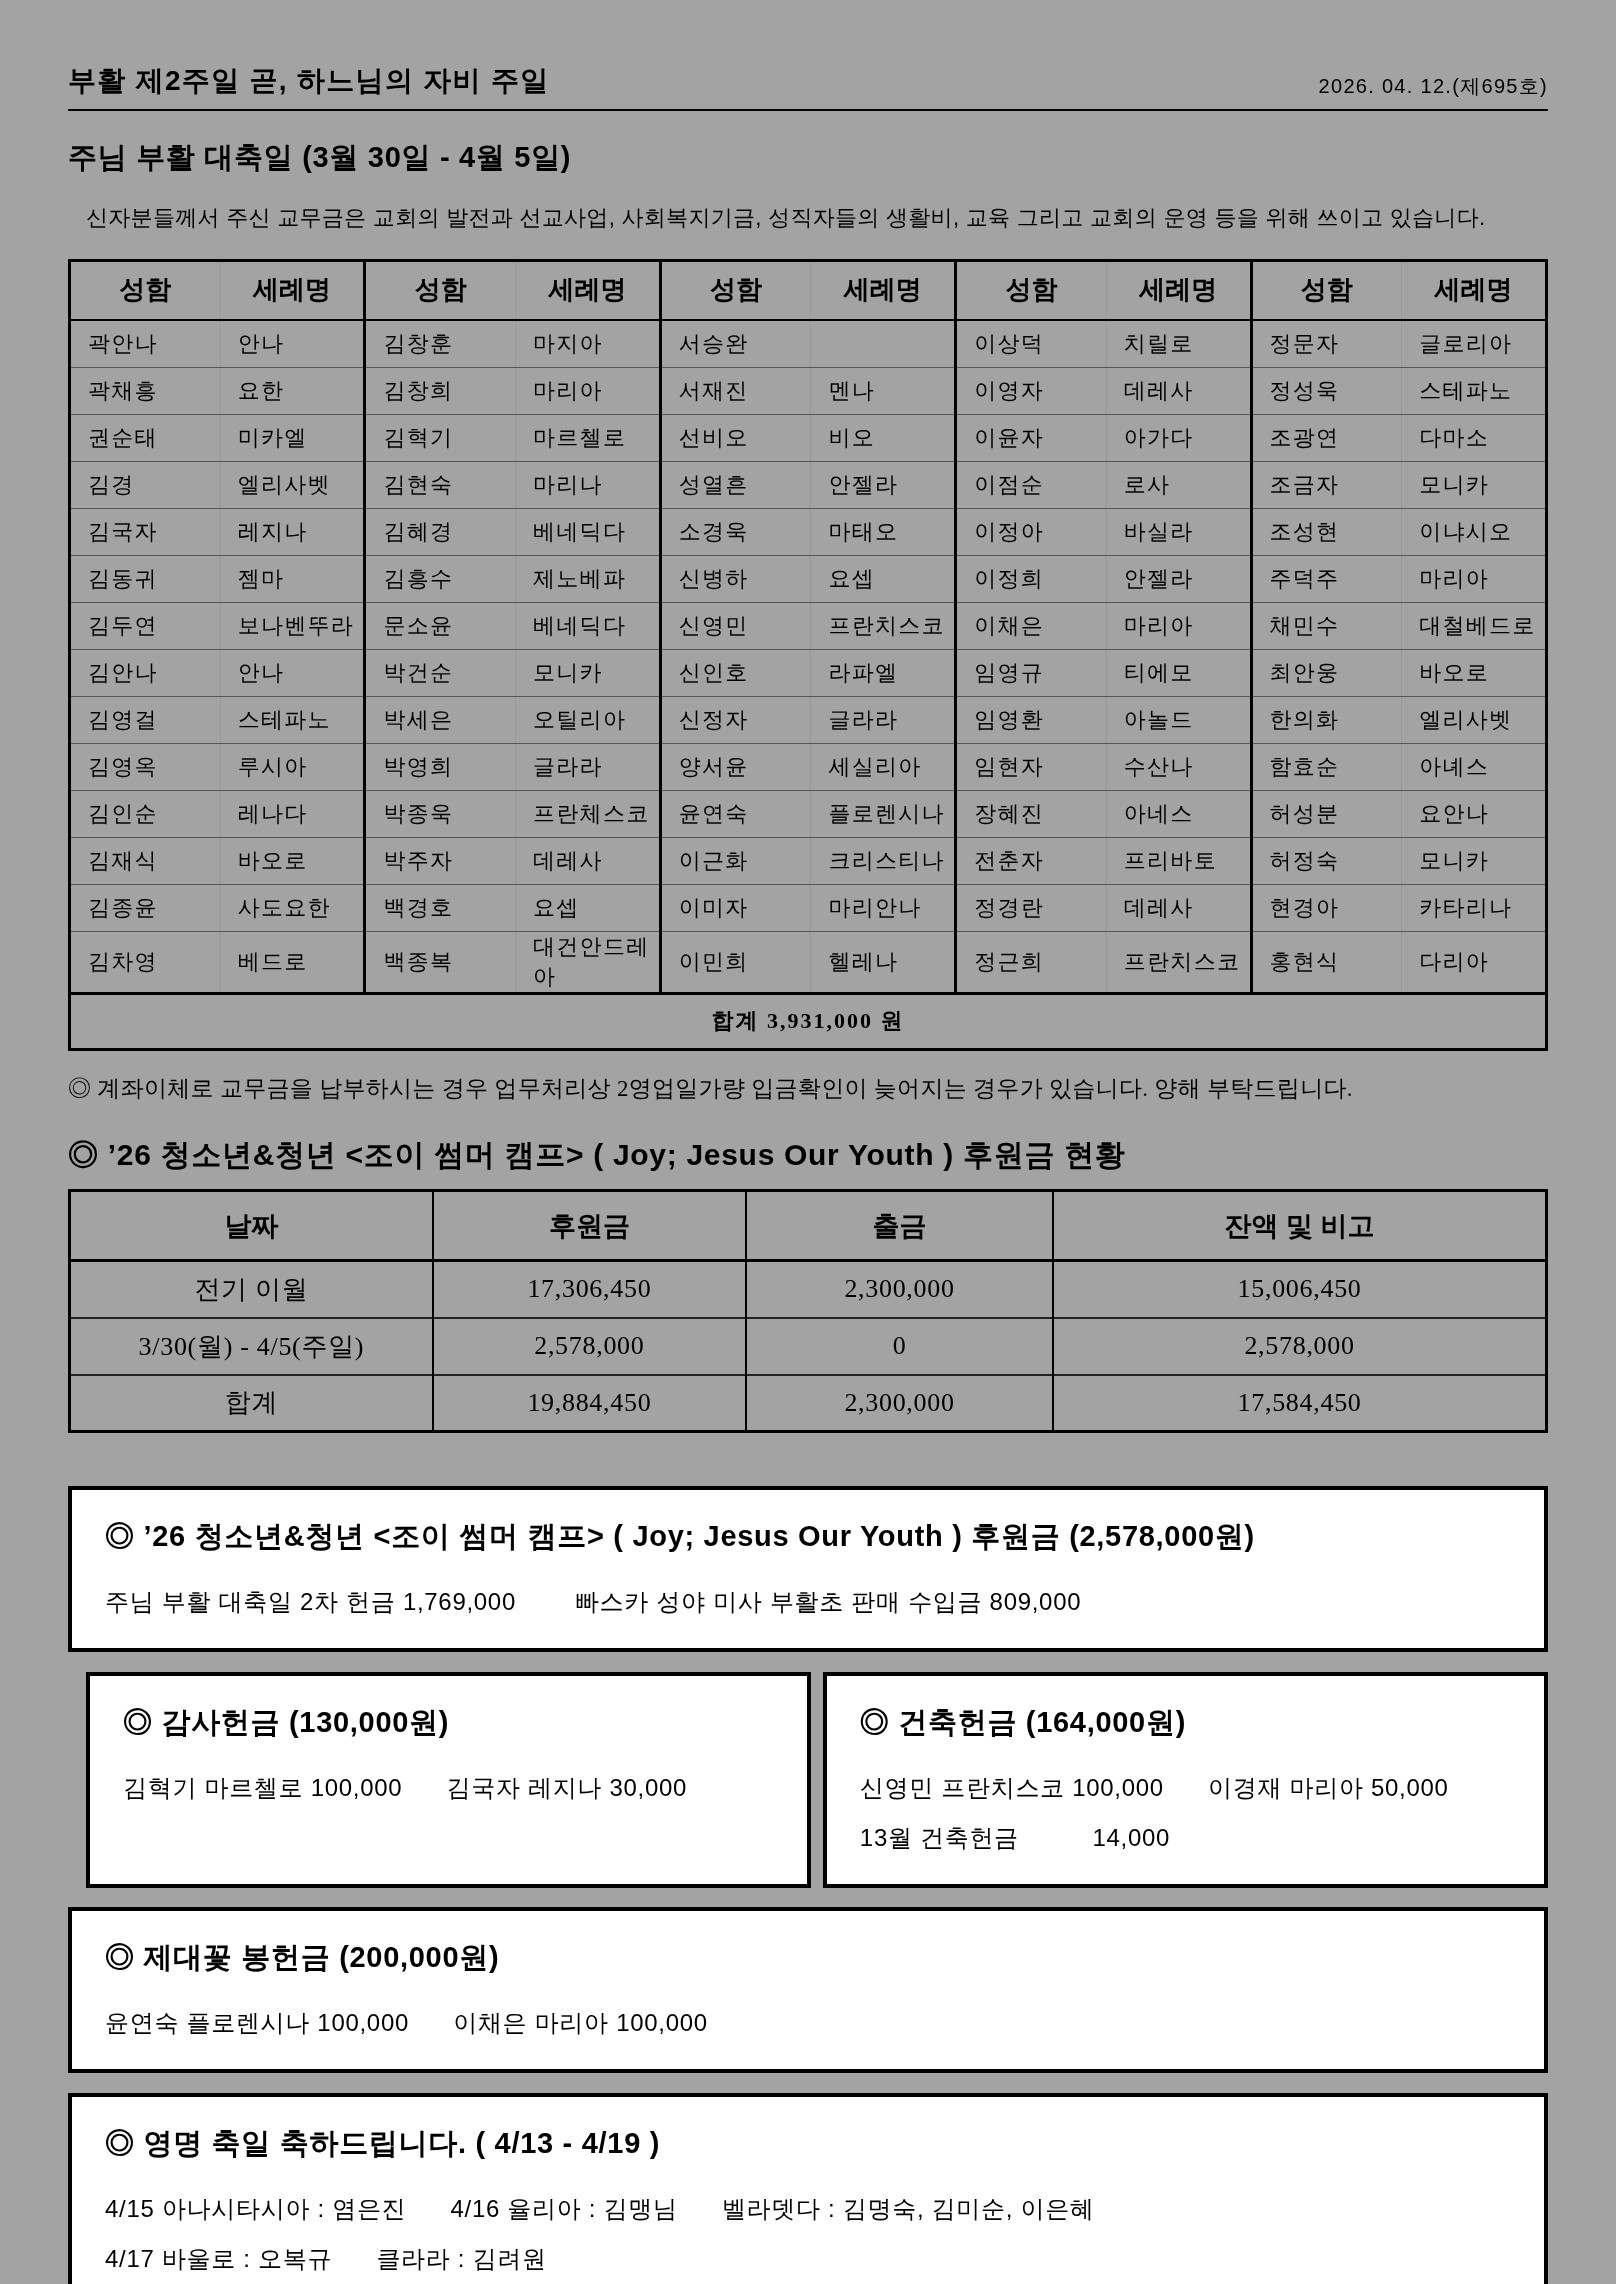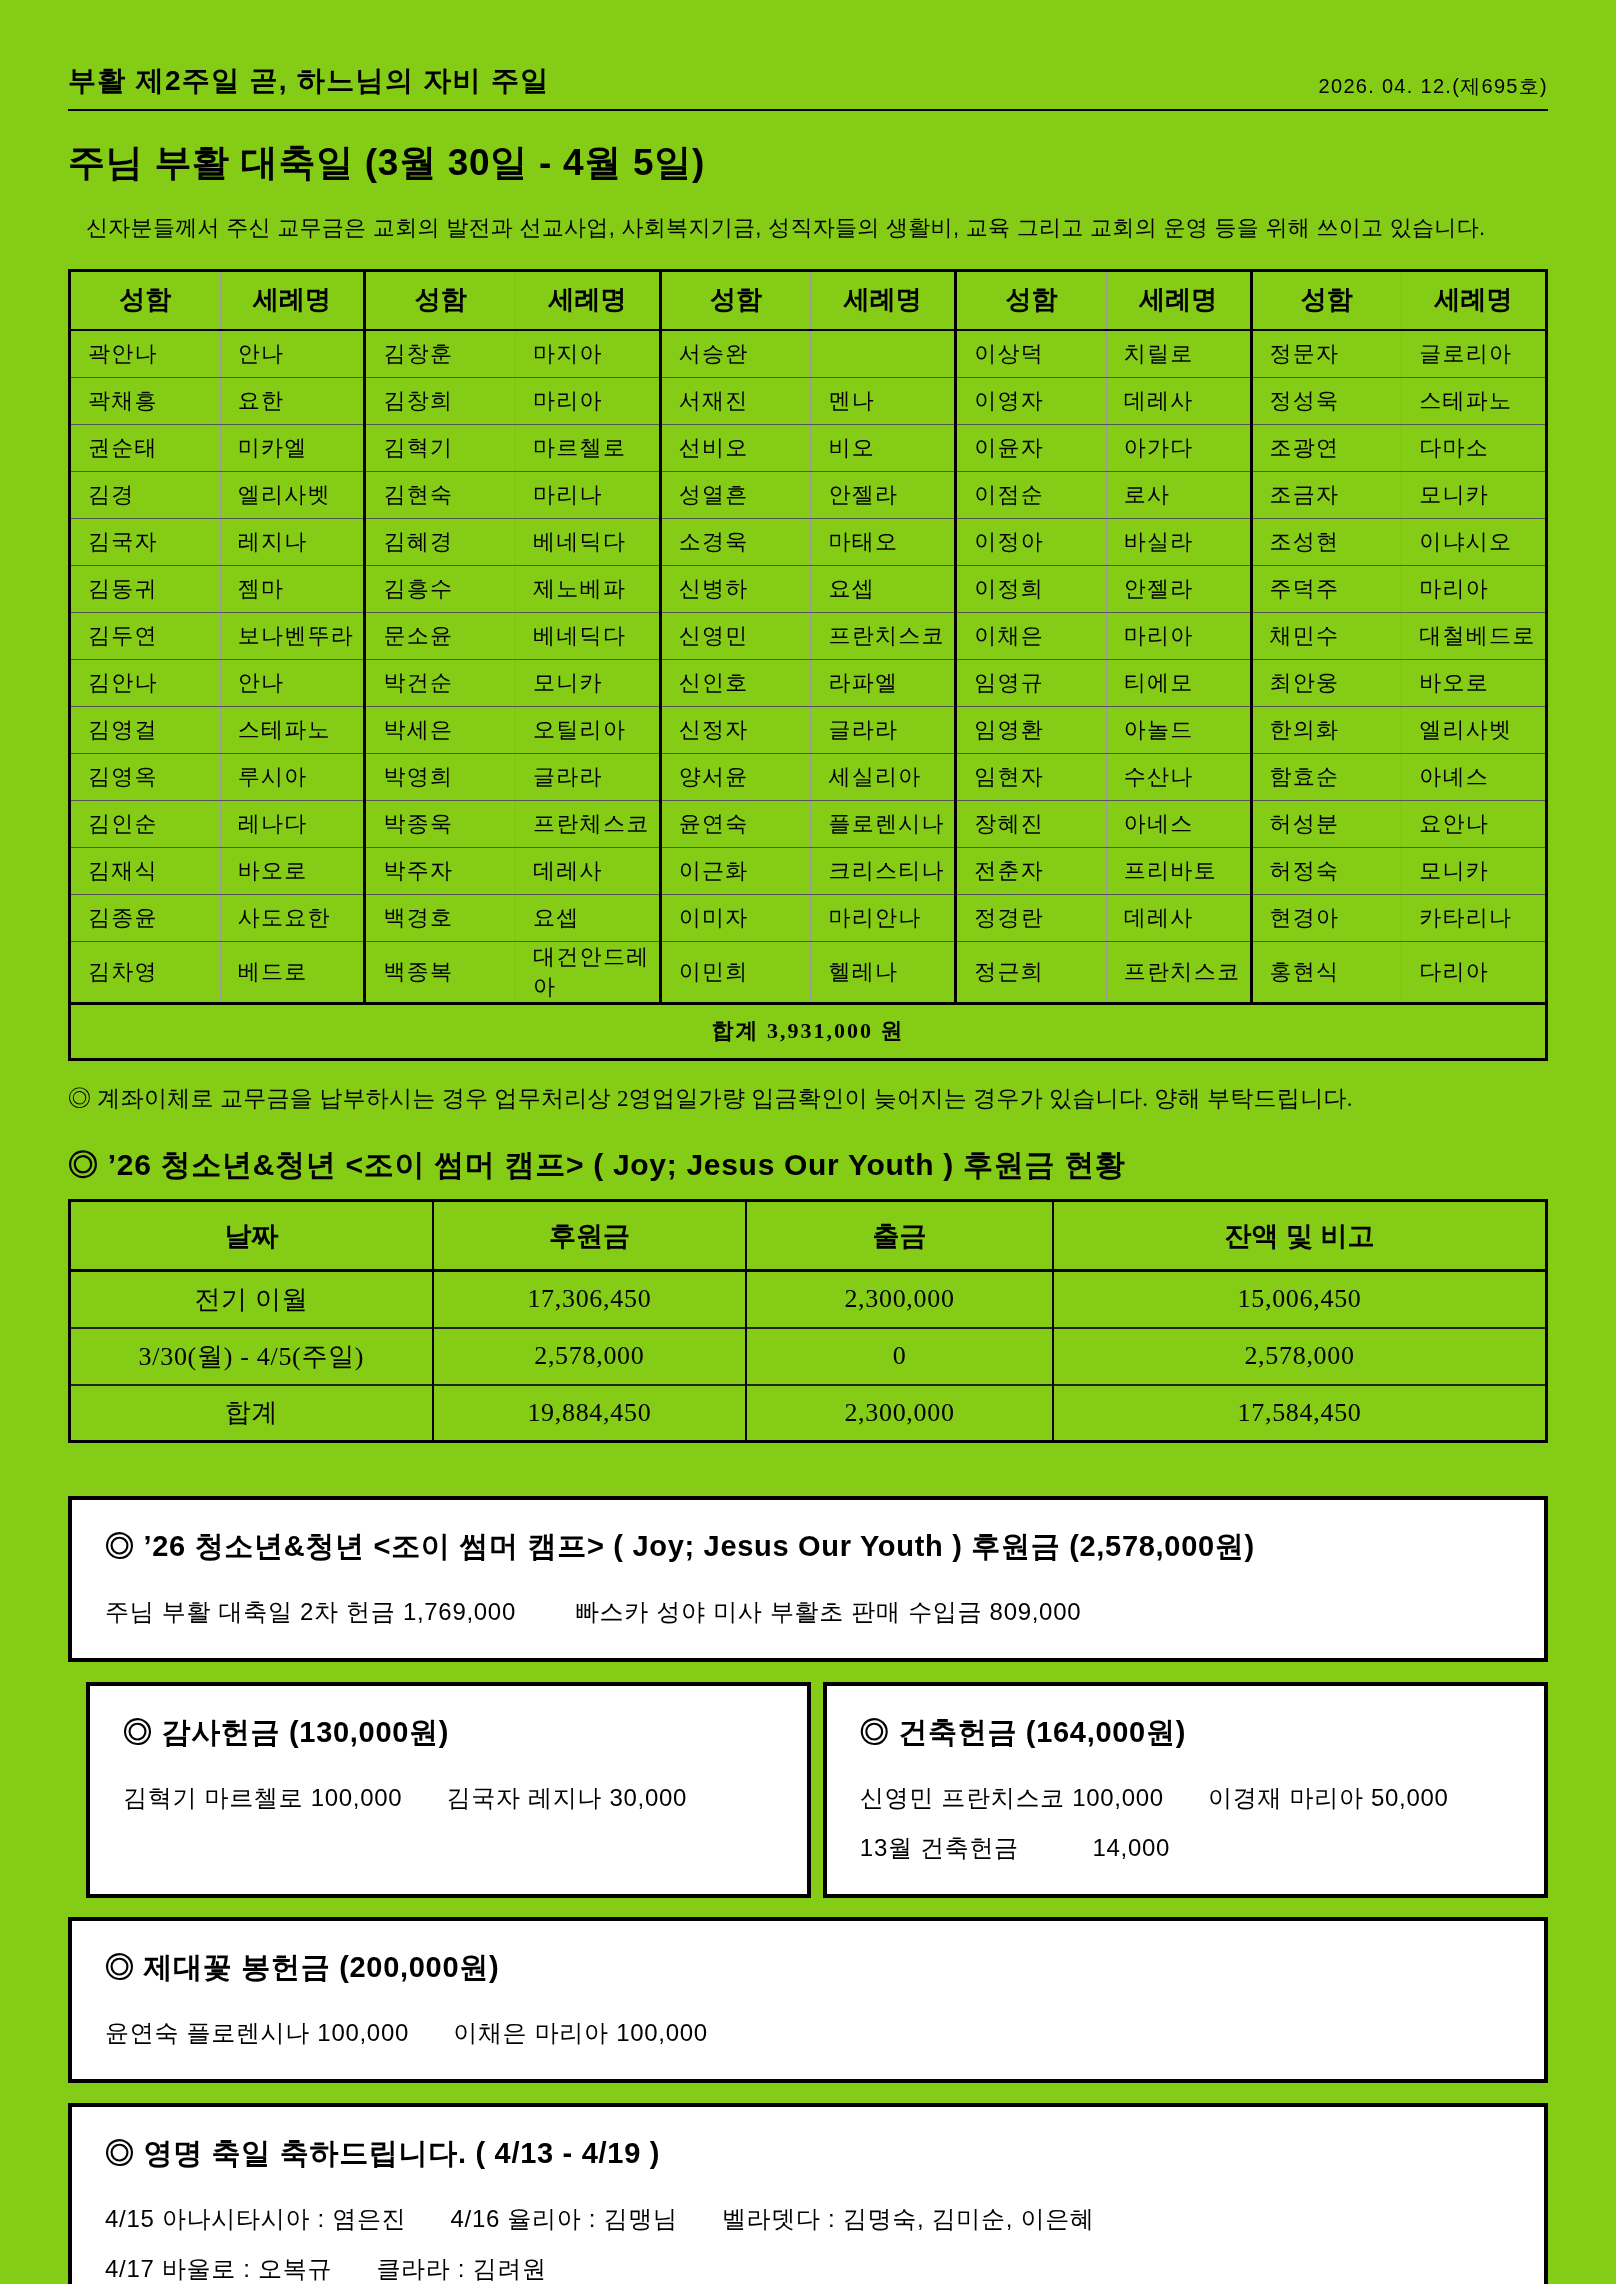--- a/index.html
+++ b/index.html
@@ -1,28 +1,28 @@
 <!DOCTYPE html>
 <html lang="ko" style="font-size:10.4px"><head>
 <meta charset="utf-8">
 <style>
   * { margin:0; padding:0; box-sizing:border-box; }
   html, body { background:#e8e8e8; }
   body { font-family:"Liberation Sans", sans-serif; color:#000; }
   .page {
     position:relative; width:1616px; height:2284px; margin:0 auto;
-    background:#84cc16; padding:62px 68px 0 68px; overflow:hidden;
+    background:#a3a3a3; padding:62px 68px 0 68px; overflow:hidden;
   }
   
   .masthead { display:flex; justify-content:space-between; align-items:flex-end; }
   .masthead-title { font-size:28px; font-weight:900; letter-spacing:1.3px; }
   .masthead-date { font-size:20px; font-weight:500; letter-spacing:1.3px; }
   .masthead-rule { border:none; border-top:2.6px solid #000; margin-top:9px; }
   
-  .section-heading { font-size:37px; font-weight:900; letter-spacing:0.7px; margin-top:27px; }
+  .section-heading { font-size:29px; font-weight:900; letter-spacing:0.7px; margin-top:27px; }
   .intro-paragraph { font-size:22px; font-weight:400; margin-top:25px; padding-left:18px; letter-spacing:0.3px; }
   
   #donors { width:100%; margin-top:26px; border-collapse:collapse; border:3.9px solid #000; table-layout:fixed; }
   #donors th { font-family:"Liberation Serif", serif; font-size:26px; font-weight:700;
                text-align:center; padding:10.4px 0 11.7px 0; }
   #donors thead th { border-bottom:2.6px solid #000; }
   #donors td { font-size:22px; font-weight:400; height:47px; padding-left:17px;
                letter-spacing:1.3px; border-bottom:1.3px solid #555; }
   #donors .c-name:not(:first-child) { border-left:3.3px solid #000; }
   #donors .c-bapt { border-left:1.3px solid #999; }

